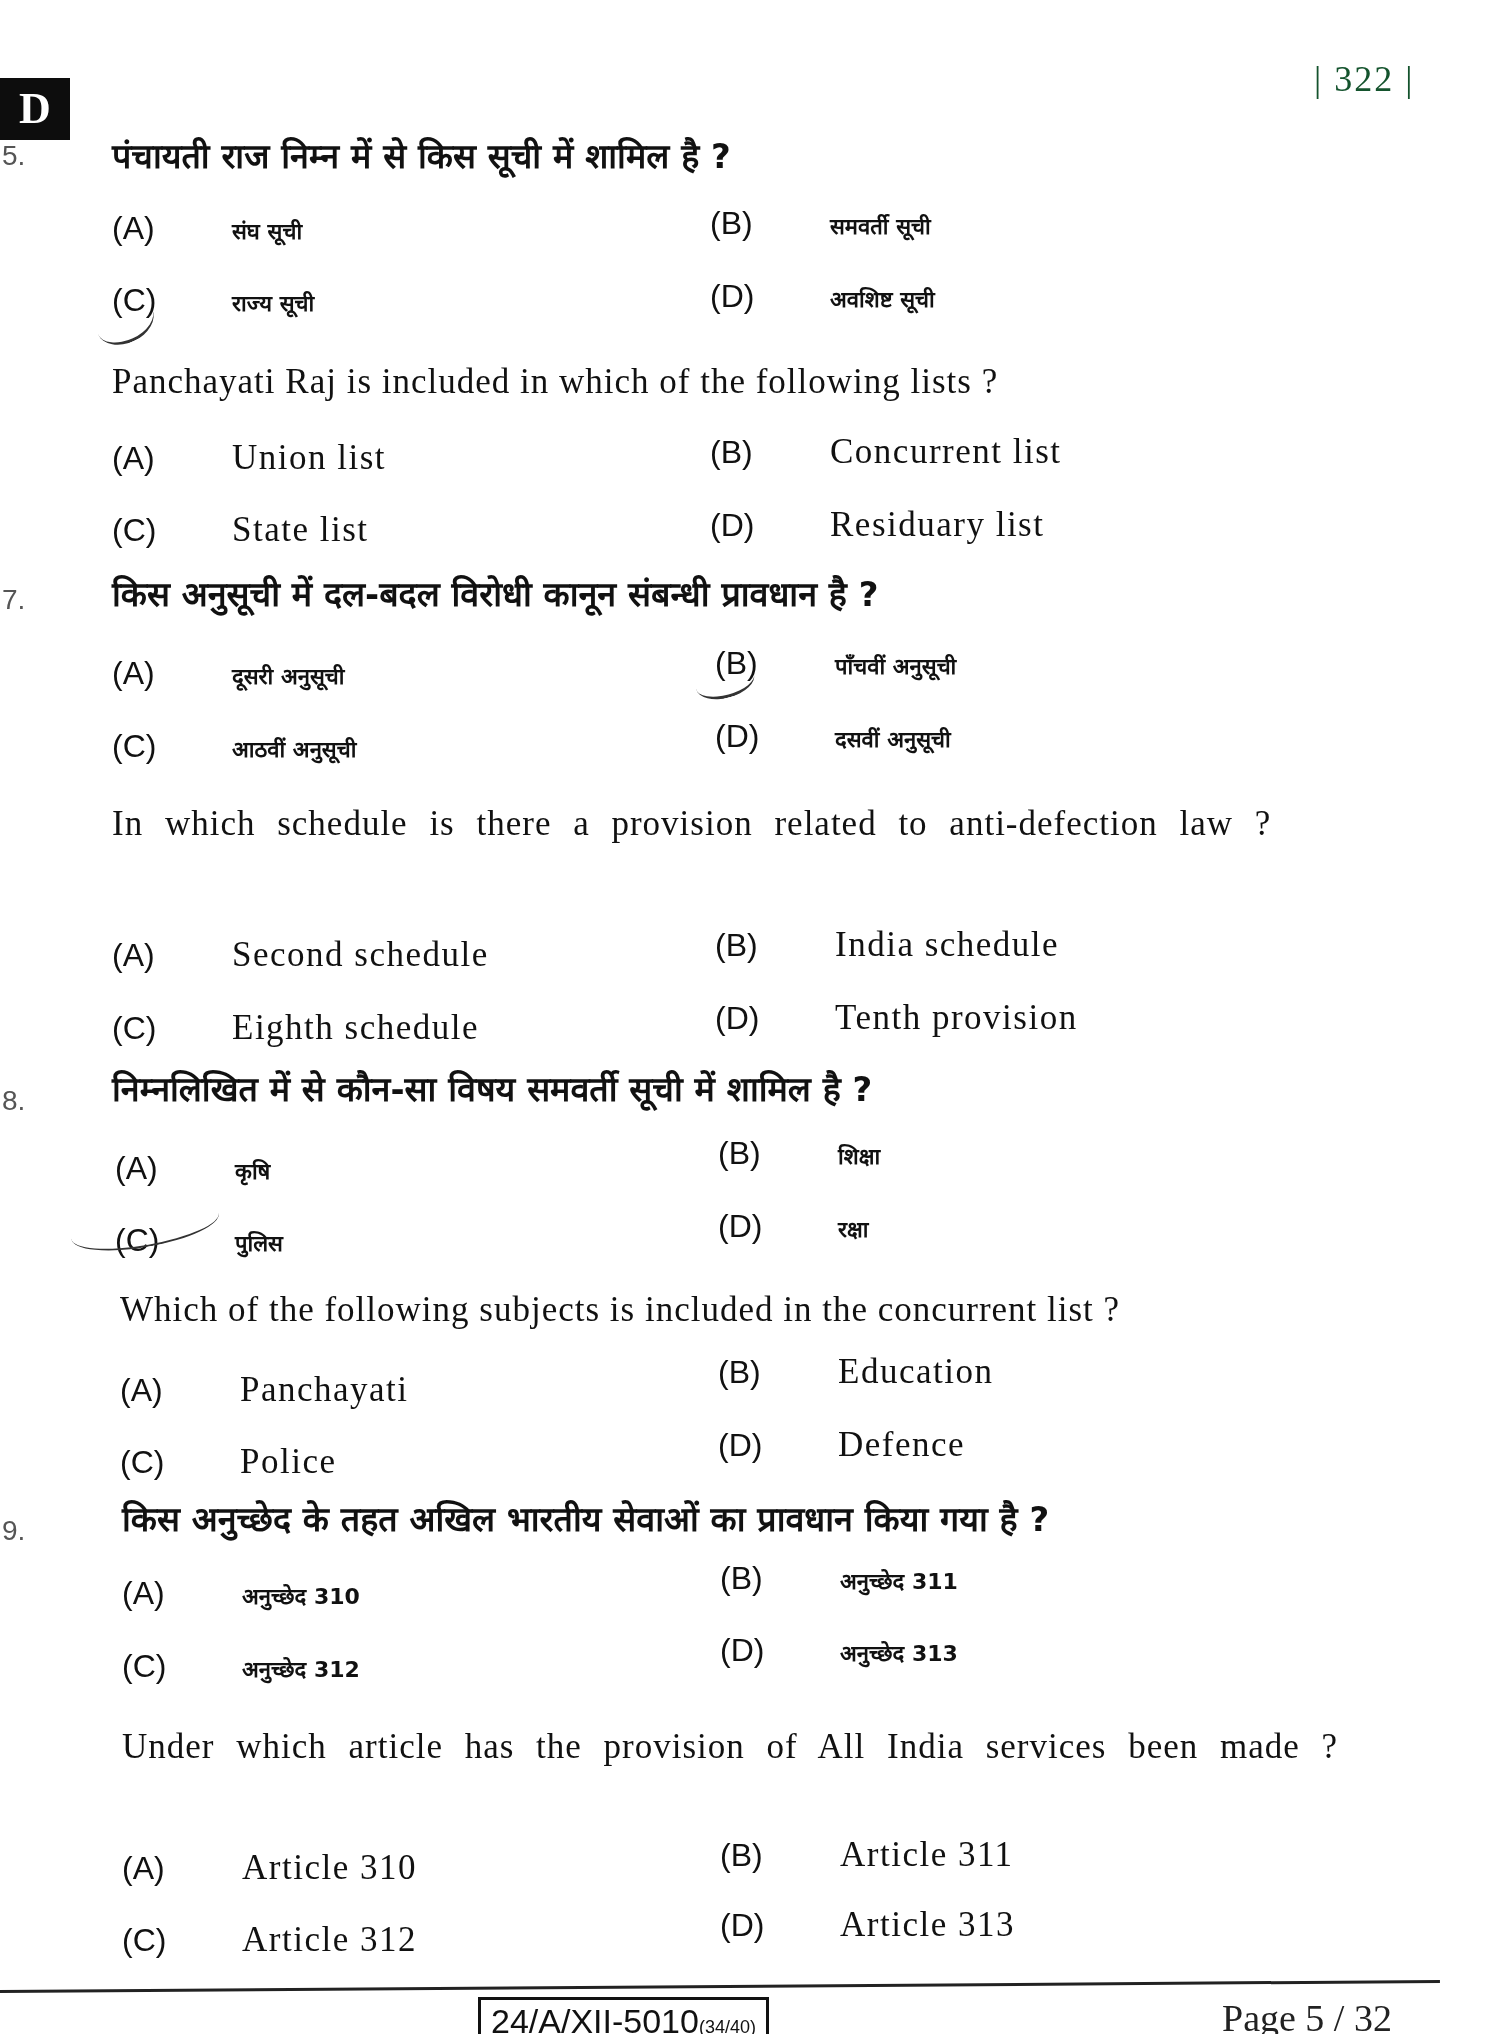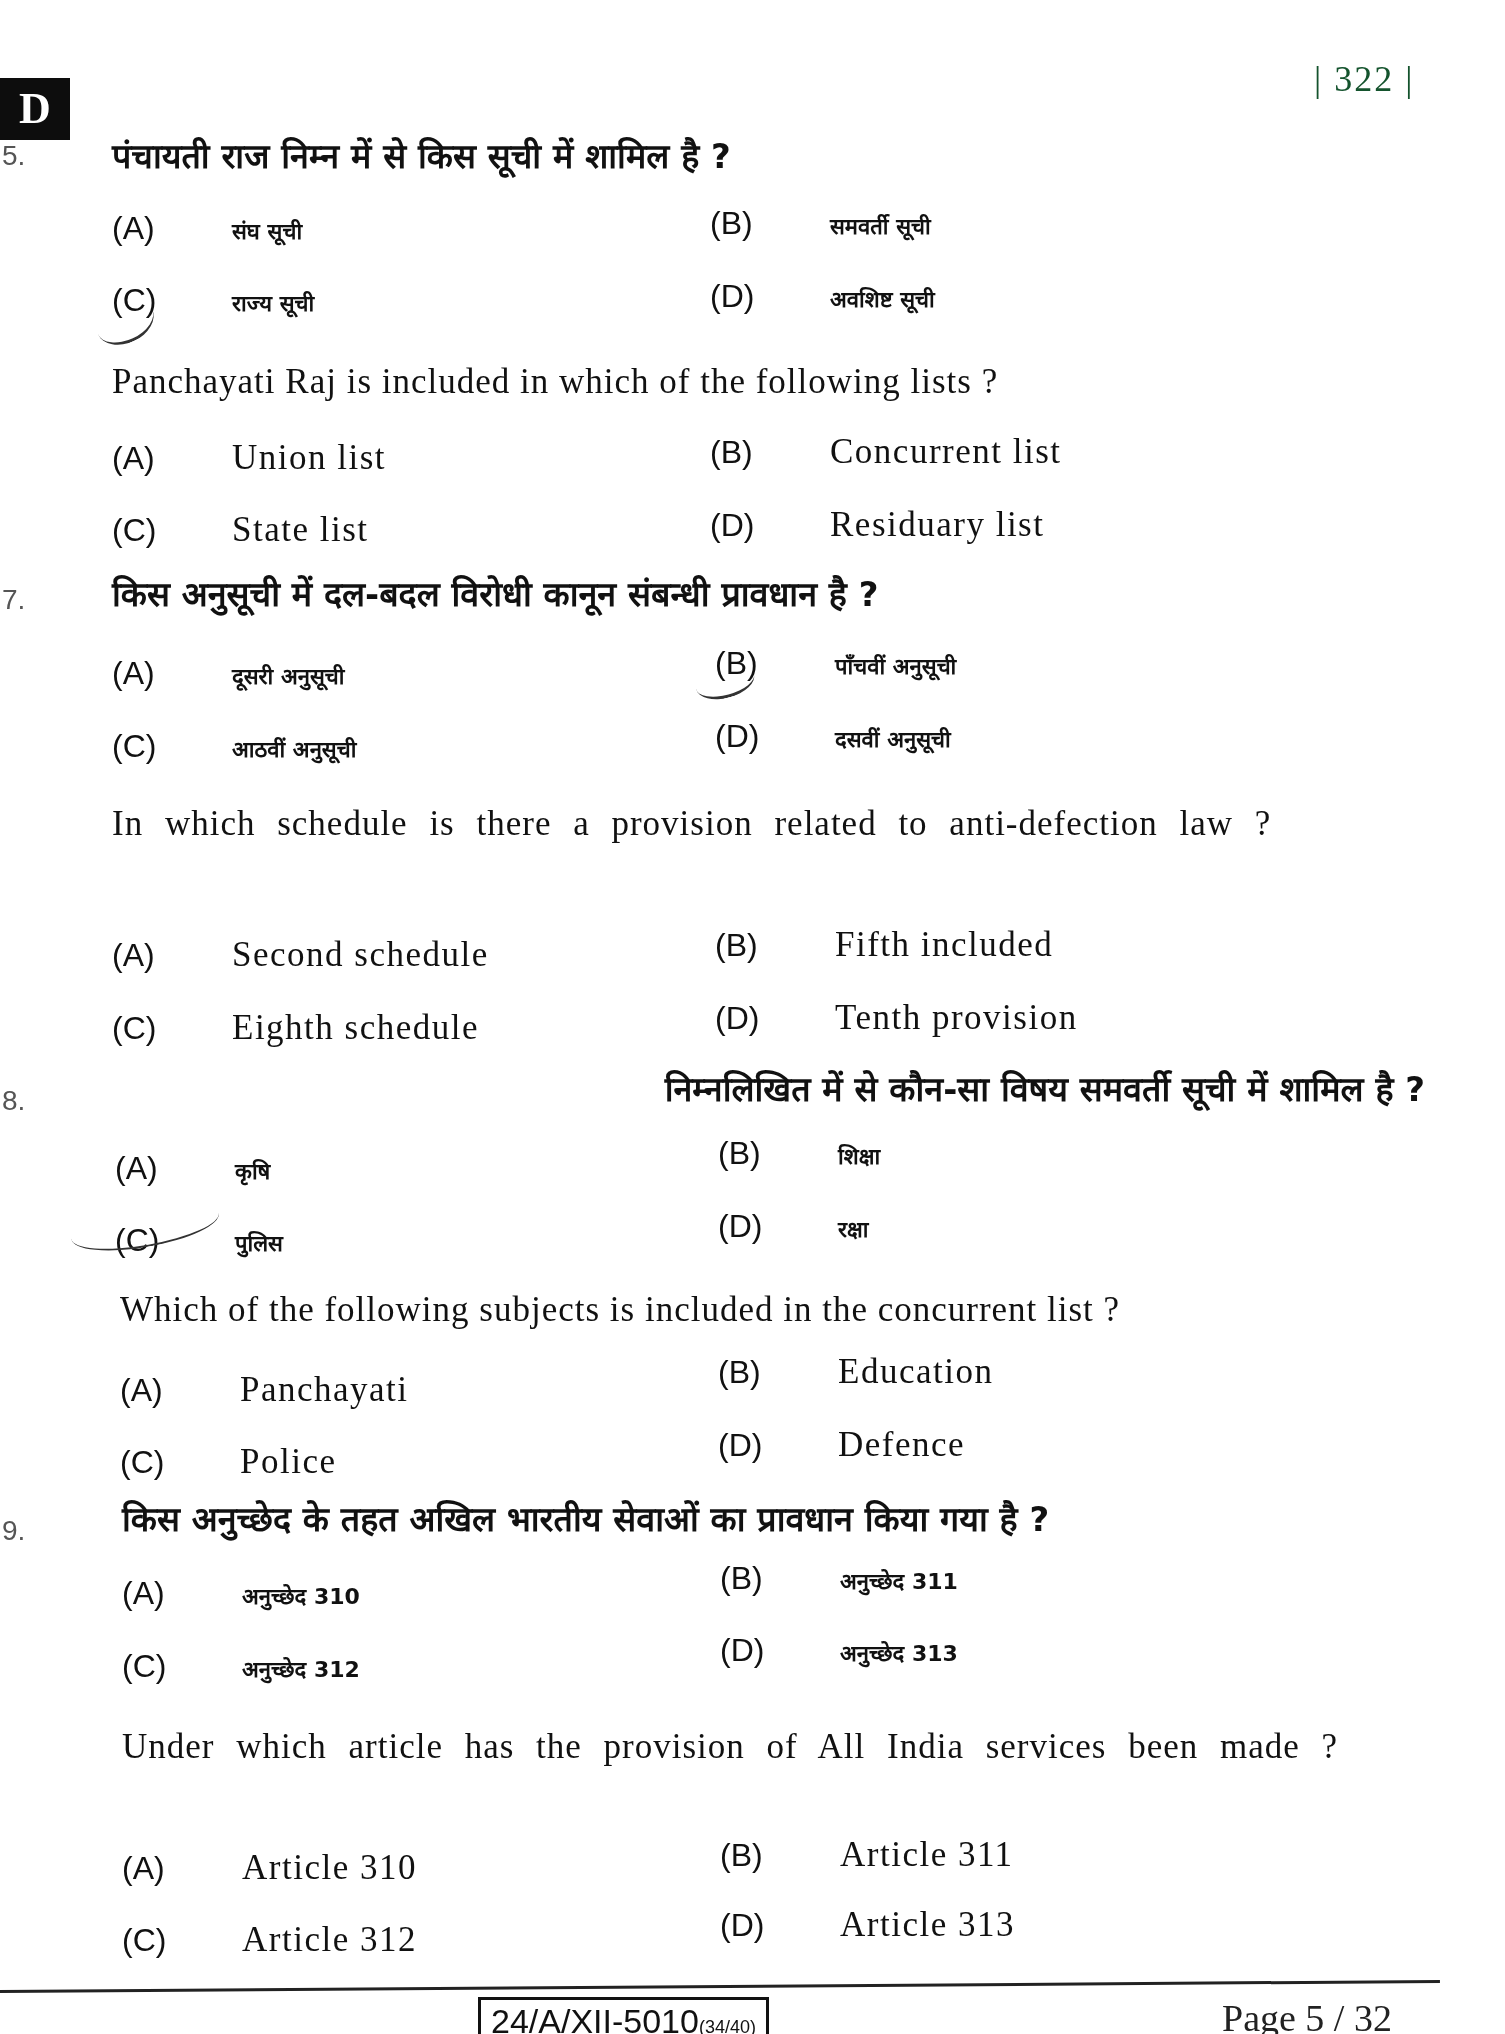--- a/index.html
+++ b/index.html
@@ -85,33 +85,33 @@
     <span class="txt hi">दसवीं अनुसूची</span>
   </div>
 
 <div class="qe justify" style="top:795px;">In which schedule is there a provision related to anti-defection law ?</div>
 <div class="opt" style="left:112px; top:935px;">
     <span class="lbl">(A)</span>
     <span class="txt en">Second schedule</span>
   </div>
 <div class="opt" style="left:715px; top:925px;">
     <span class="lbl">(B)</span>
-    <span class="txt en">Fifth included</span>
+    <span class="txt en">India schedule</span>
   </div>
 <div class="opt" style="left:112px; top:1008px;">
     <span class="lbl">(C)</span>
     <span class="txt en">Eighth schedule</span>
   </div>
 <div class="opt" style="left:715px; top:998px;">
     <span class="lbl">(D)</span>
     <span class="txt en">Tenth provision</span>
   </div>
 
 <div class="qnum" style="top:1085px;">8.</div>
-<div class="q" style="top:1065px;text-align:right;">निम्नलिखित में से कौन-सा विषय समवर्ती सूची में शामिल है ?</div>
+<div class="q" style="top:1065px;">निम्नलिखित में से कौन-सा विषय समवर्ती सूची में शामिल है ?</div>
 <div class="opt" style="left:115px; top:1150px;">
     <span class="lbl">(A)</span>
     <span class="txt hi">कृषि</span>
   </div>
 <div class="opt" style="left:718px; top:1135px;">
     <span class="lbl">(B)</span>
     <span class="txt hi">शिक्षा</span>
   </div>
 <div class="opt" style="left:115px; top:1222px;">
     <span class="lbl">(C)</span>

